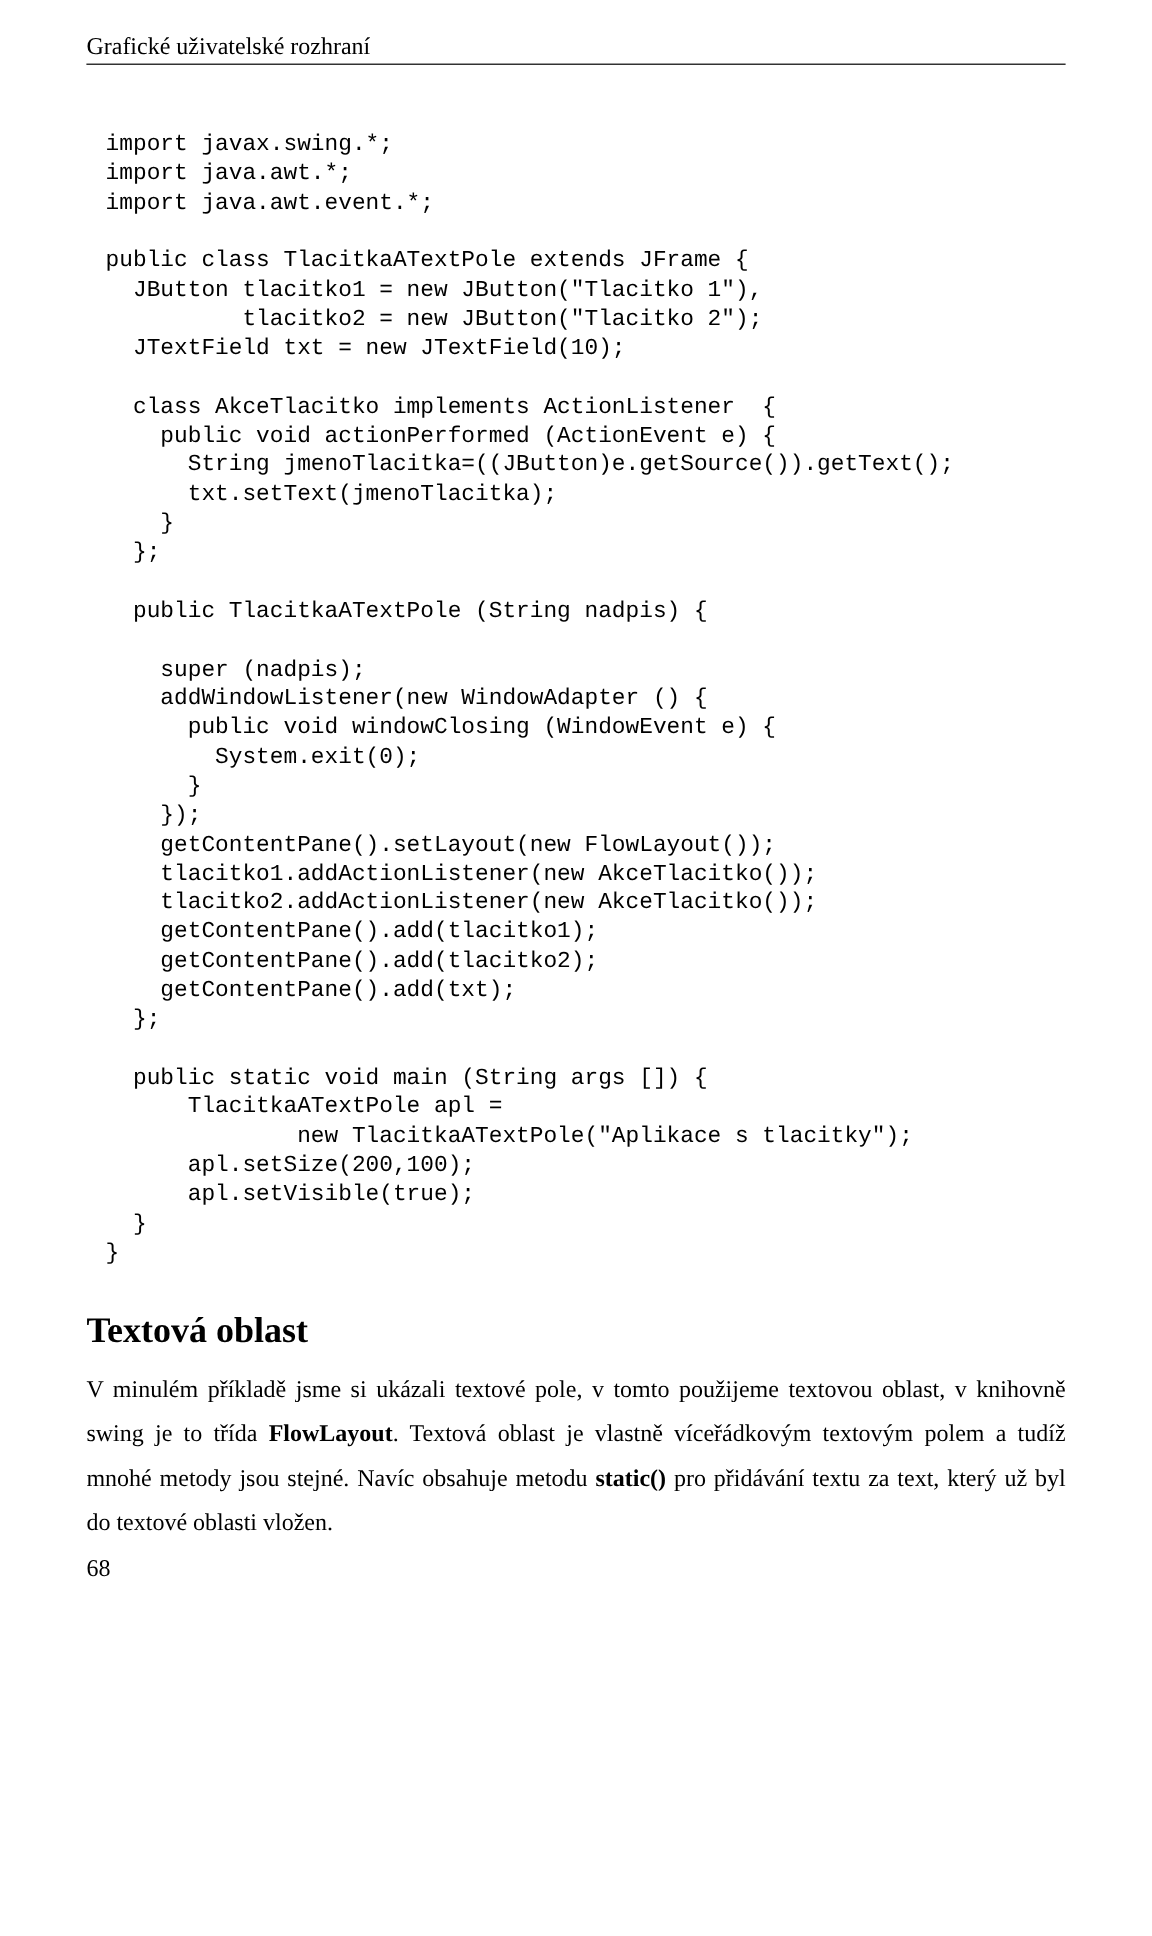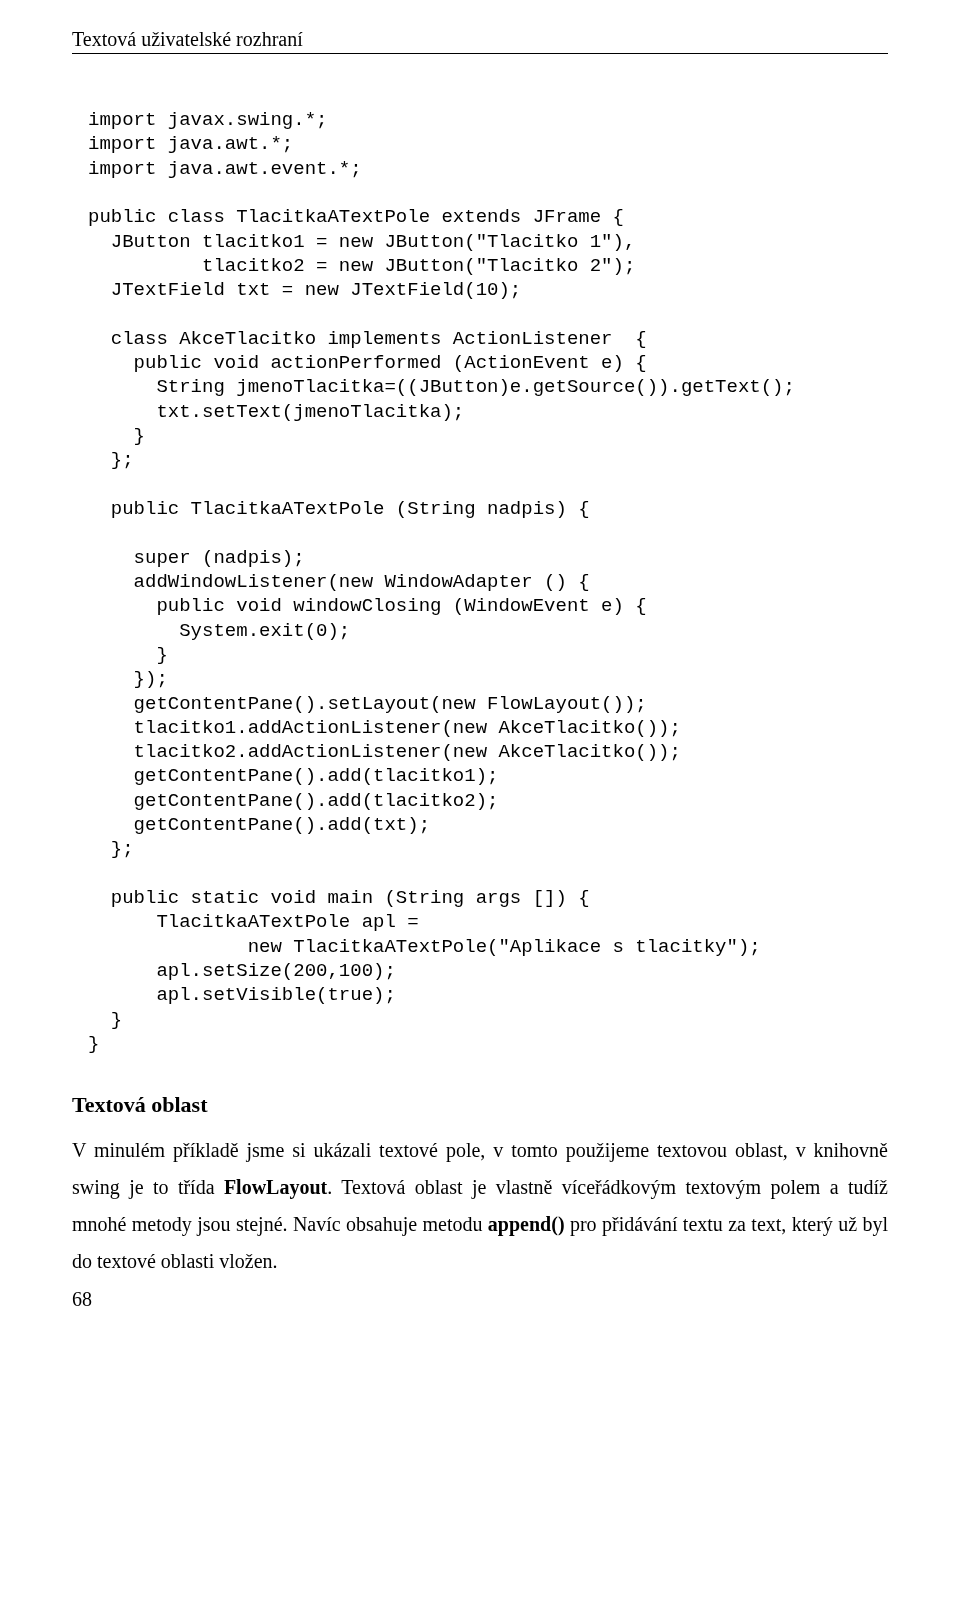--- a/index.html
+++ b/index.html
@@ -23,41 +23,41 @@
   }
   pre.code {
     font-family: "Courier New", Courier, monospace;
     font-size: 19px;
     line-height: 1.28;
     white-space: pre;
     margin: 0 0 36px 16px;
   }
   h2.section {
     font-family: "Times New Roman", Times, serif;
-    font-size: 22px;
+    font-size: 30px;
     font-weight: bold;
     margin: 0 0 14px 0;
   }
   p.body {
     font-family: "Times New Roman", Times, serif;
     font-size: 20px;
     line-height: 1.85;
     margin: 0 0 8px 0;
     text-align: justify;
   }
   .page-number {
     font-size: 20px;
   }
 </style>
 </head>
 <body>
 
 <div class="page">
 
-  <div class="running-head">Textová uživatelské rozhraní</div>
+  <div class="running-head">Grafické uživatelské rozhraní</div>
 
   <pre class="code">import javax.swing.*;
 import java.awt.*;
 import java.awt.event.*;
 
 public class TlacitkaATextPole extends JFrame {
   JButton tlacitko1 = new JButton("Tlacitko 1"),
           tlacitko2 = new JButton("Tlacitko 2");
   JTextField txt = new JTextField(10);
 
@@ -88,18 +88,18 @@
       TlacitkaATextPole apl =
               new TlacitkaATextPole("Aplikace s tlacitky");
       apl.setSize(200,100);
       apl.setVisible(true);
   }
 }</pre>
 
   <h2 class="section">Textová oblast</h2>
 
   <p class="body">
-    <span>V minulém příkladě jsme si ukázali textové pole, v tomto použijeme textovou oblast, v knihovně swing je to třída </span><b>FlowLayout</b><span>. Textová oblast je vlastně víceřádkovým textovým polem a tudíž mnohé metody jsou stejné. Navíc obsahuje metodu </span><b>append()</b><span> pro přidávání textu za text, který už byl do textové oblasti vložen.</span>
+    <span>V minulém příkladě jsme si ukázali textové pole, v tomto použijeme textovou oblast, v knihovně swing je to třída </span><b>FlowLayout</b><span>. Textová oblast je vlastně víceřádkovým textovým polem a tudíž mnohé metody jsou stejné. Navíc obsahuje metodu </span><b>static()</b><span> pro přidávání textu za text, který už byl do textové oblasti vložen.</span>
   </p>
 
   <div class="page-number">68</div>
 
 </div>
 
 </body></html>

